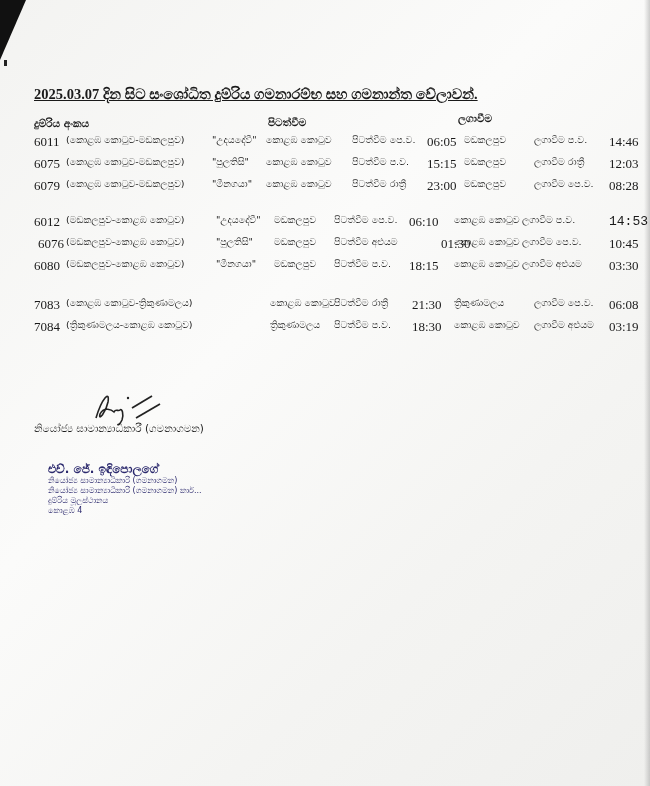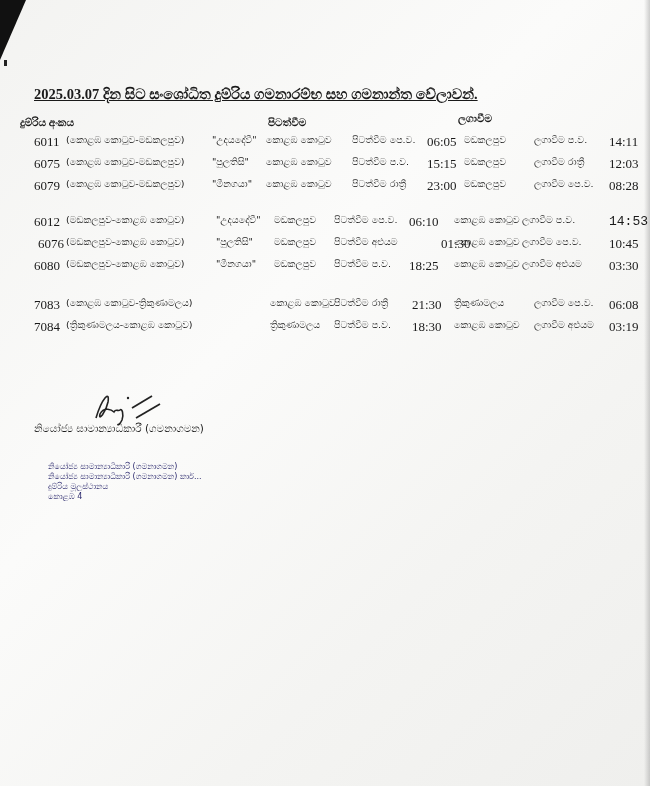--- a/index.html
+++ b/index.html
@@ -18,21 +18,21 @@
     background: linear-gradient(90deg, rgba(0,0,0,0) 0%, rgba(160,160,160,0.5) 100%);
   }
   .dot { position:absolute; left:4px; top:60px; width:3px; height:6px; background:#222; }
   .title {
     position:absolute; left:34px; top:86px; font-size:14.5px; font-weight:bold;
     text-decoration: underline; white-space:nowrap;
     font-family: "Liberation Serif", "DejaVu Serif", serif;
   }
   .hdr { position:absolute; top:113px; font-size:10.5px; font-weight:bold; white-space:nowrap;
     font-family:"DejaVu Sans", sans-serif; }
-  .hdr.train { left:20px; top:117px;font-family:Liberation Serif, serif; }
+  .hdr.train { left:34px; top:117px; }
   .hdr.dep { left:268px; top:116px; }
   .hdr.arr { left:458px; top:112px; }
   .row { position:absolute; left:34px; height:18px; font-size:10px; white-space:nowrap; }
   .row span { position:absolute; top:0; white-space:nowrap; }
   .num { font-family:"Liberation Serif", serif; font-size:13px; }
   .si { font-family:"DejaVu Sans", sans-serif; font-size:9.5px; }
   .sig-title { position:absolute; left:34px; top:422px; font-size:10.5px; font-family:"DejaVu Sans", sans-serif; }
   .signature { position:absolute; left:88px; top:388px; }
   .stamp { position:absolute; left:48px; top:462px; color:#2c2a6e; font-family:"DejaVu Sans", sans-serif; }
   .stamp div { white-space:nowrap; }
@@ -55,21 +55,21 @@
 <div id="rows">
     <div class="row" style="top: 134px;">
       <span class="num" style="left: 0px;">6011</span>
       <span class="si" style="left: 32px;">(කොළඹ කොටුව-මඩකලපුව)</span>
       <span class="si" style="left: 178px;">"උදයදේවී"</span>
       <span class="si" style="left: 232px;">කොළඹ කොටුව</span>
       <span class="si" style="left: 318px;">පිටත්වීම පෙ.ව.</span>
       <span class="num" style="left: 393px;">06:05</span>
       <span class="si" style="left: 430px;">මඩකලපුව</span>
       <span class="si" style="left: 500px;">ලගාවීම ප.ව.</span>
-      <span class="num" style="left: 575px;">14:11</span>
+      <span class="num" style="left: 575px;">14:46</span>
     </div>
     <div class="row" style="top: 156px;">
       <span class="num" style="left: 0px;">6075</span>
       <span class="si" style="left: 32px;">(කොළඹ කොටුව-මඩකලපුව)</span>
       <span class="si" style="left: 178px;">"පුලතිසි"</span>
       <span class="si" style="left: 232px;">කොළඹ කොටුව</span>
       <span class="si" style="left: 318px;">පිටත්වීම ප.ව.</span>
       <span class="num" style="left: 393px;">15:15</span>
       <span class="si" style="left: 430px;">මඩකලපුව</span>
       <span class="si" style="left: 500px;">ලගාවීම රාත්‍රී</span>
@@ -107,21 +107,21 @@
       <span class="si" style="left: 420px;">කොළඹ කොටුව</span>
       <span class="si" style="left: 488px;">ලගාවීම පෙ.ව.</span>
       <span class="num" style="left: 575px;">10:45</span>
     </div>
     <div class="row" style="top: 258px;">
       <span class="num" style="left: 0px;">6080</span>
       <span class="si" style="left: 32px;">(මඩකලපුව-කොළඹ කොටුව)</span>
       <span class="si" style="left: 182px;">"මීනගයා"</span>
       <span class="si" style="left: 240px;">මඩකලපුව</span>
       <span class="si" style="left: 300px;">පිටත්වීම ප.ව.</span>
-      <span class="num" style="left: 375px;">18:25</span>
+      <span class="num" style="left: 375px;">18:15</span>
       <span class="si" style="left: 420px;">කොළඹ කොටුව</span>
       <span class="si" style="left: 488px;">ලගාවීම අළුයම</span>
       <span class="num" style="left: 575px;">03:30</span>
     </div>
     <div class="row" style="top: 297px;">
       <span class="num" style="left: 0px;">7083</span>
       <span class="si" style="left: 32px;">(කොළඹ කොටුව-ත්‍රිකුණාමලය)</span>
       <span class="si" style="left: 178px;"></span>
       <span class="si" style="left: 236px;">කොළඹ කොටුව</span>
       <span class="si" style="left: 300px;">පිටත්වීම රාත්‍රී</span>
@@ -146,17 +146,18 @@
 <svg class="signature" width="80" height="40" viewBox="0 0 80 40">
   <path d="M8 30 C 14 10, 22 2, 20 14 C 18 24, 10 34, 12 26 C 16 18, 24 22, 26 24 C 28 20, 30 24, 32 22 C 34 20, 36 26, 34 32 C 32 36, 30 38, 30 36" fill="none" stroke="#222" stroke-width="1.6"></path>
   <path d="M44 20 L 64 8" stroke="#222" stroke-width="1.8"></path>
   <path d="M48 30 L 72 16" stroke="#222" stroke-width="1.8"></path>
   <circle cx="40" cy="10" r="1.2" fill="#222"></circle>
 </svg>
 
 <div class="sig-title">නියෝජ්‍ය සාමාන්‍යාධිකාරී (ගමනාගමන)</div>
 
 <div class="stamp">
+  <div class="name">එච්. ජේ. ඉඳිපොලගේ</div>
   <div class="l">නියෝජ්‍ය සාමාන්‍යාධිකාරී (ගමනාගමන)</div>
   <div class="l">නියෝජ්‍ය සාමාන්‍යාධිකාරී (ගමනාගමන) කාර්...</div>
   <div class="l">දුම්රිය මූලස්ථානය</div>
   <div class="l">කොළඹ 4</div>
 </div>
 
 </body></html>

